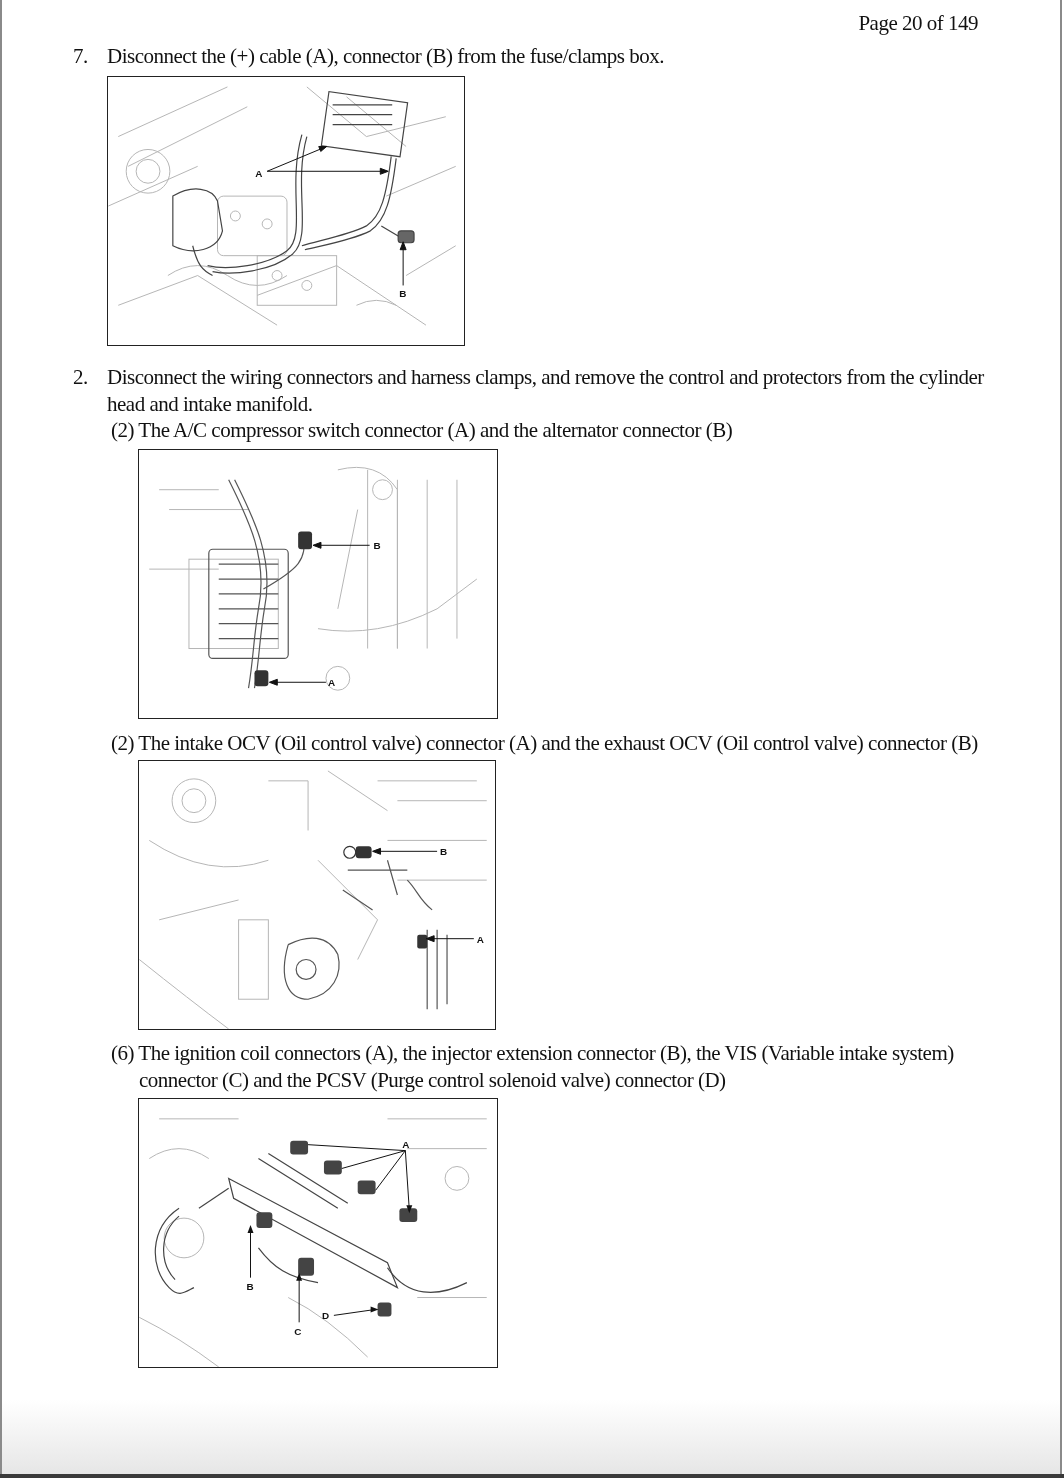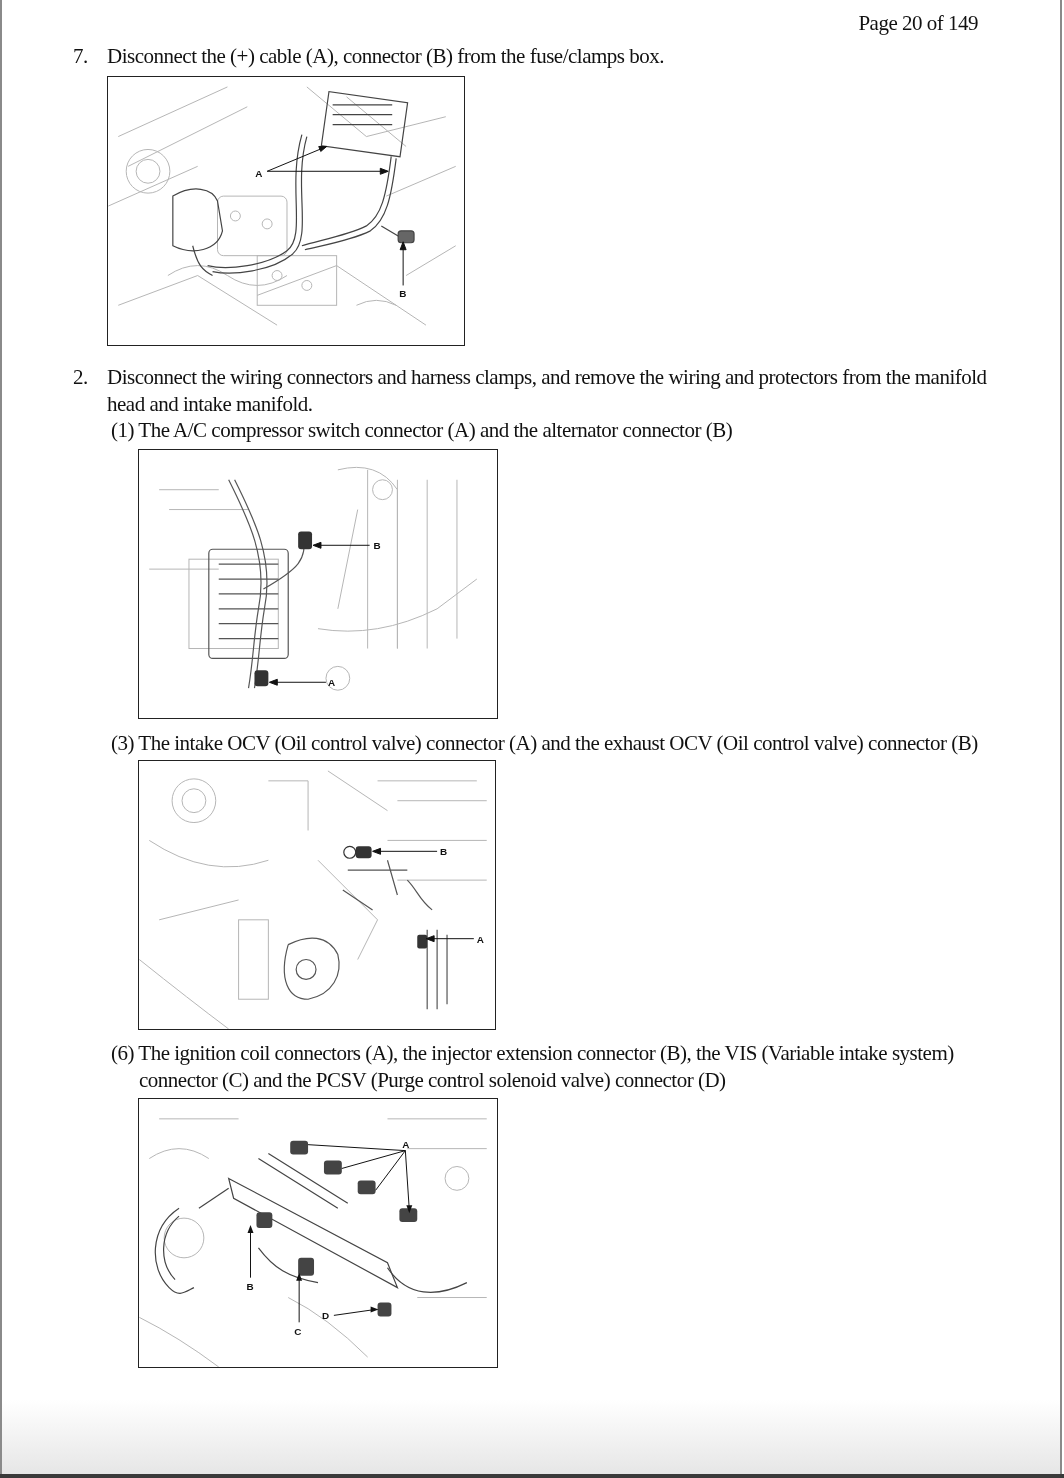--- a/index.html
+++ b/index.html
@@ -69,25 +69,25 @@
         <polygon points="282,95 274,92 274,98"></polygon>
       <path d="M297 210 L297 170" fill="none"></path>
         <polygon points="297,166 294,174 300,174"></polygon>
     </g>
     <text class="callout" x="148" y="101">A</text>
     <text class="callout" x="293" y="222">B</text>
   </svg>
 </div>
 
 <div class="txt" style="left:73px; top:364px;">
-  <span class="num">2.</span><span>Disconnect the wiring connectors and harness clamps, and remove the wiring and protectors from the manifold</span>
+  <span class="num">2.</span><span>Disconnect the wiring connectors and harness clamps, and remove the control and protectors from the cylinder</span>
 </div>
 <div class="txt" style="left:107px; top:391px;font-family:Liberation Serif, serif;">head and intake manifold.</div>
 
-<div class="txt" style="left:111px; top:417px;">(1) The A/C compressor switch connector (A) and the alternator connector (B)</div>
+<div class="txt" style="left:111px; top:417px;">(2) The A/C compressor switch connector (A) and the alternator connector (B)</div>
 <div class="figure" style="left:138px; top:449px; width:360px; height:270px;">
   <svg viewBox="0 0 360 270">
     <g stroke="#b5b5b5" stroke-width="1" fill="none">
       <path d="M20 40 h60 M30 60 h80 M10 120 h70 M200 20 q40 -10 60 20 v160 M230 20 v180 M260 30 v170 M290 30 v170 M320 30 v160 M180 180 q60 10 120 -20 l40 -30"></path>
       <circle cx="245" cy="40" r="10"></circle>
       <path d="M220 60 l-20 100"></path>
       <circle cx="200" cy="230" r="12"></circle>
       <rect x="50" y="110" width="90" height="90"></rect>
     </g>
     <g stroke="#555" stroke-width="1.2" fill="none">
@@ -103,21 +103,21 @@
       <path d="M232 96 L178 96" fill="none"></path>
         <polygon points="175,96 183,93 183,99"></polygon>
       <path d="M188 234 L134 234" fill="none"></path>
         <polygon points="131,234 139,231 139,237"></polygon>
     </g>
     <text class="callout" x="236" y="100">B</text>
     <text class="callout" x="190" y="238">A</text>
   </svg>
 </div>
 
-<div class="txt" style="left:111px; top:730px;">(3) The intake OCV (Oil control valve) connector (A) and the exhaust OCV (Oil control valve) connector (B)</div>
+<div class="txt" style="left:111px; top:730px;">(2) The intake OCV (Oil control valve) connector (A) and the exhaust OCV (Oil control valve) connector (B)</div>
 <div class="figure" style="left:138px; top:760px; width:358px; height:270px;">
   <svg viewBox="0 0 358 270">
     <g stroke="#b5b5b5" stroke-width="1" fill="none">
       <circle cx="55" cy="40" r="22"></circle>
         <circle cx="55" cy="40" r="12"></circle>
       <path d="M10 80 q60 40 120 20 M0 200 q50 40 90 70 M20 160 l80 -20"></path>
       <path d="M130 20 h40 v50 M190 10 l60 40 M240 20 h100 M260 40 h90 M250 80 h100 M260 120 h90"></path>
       <rect x="100" y="160" width="30" height="80"></rect>
       <path d="M180 100 l60 60 l-20 40"></path>
     </g>

